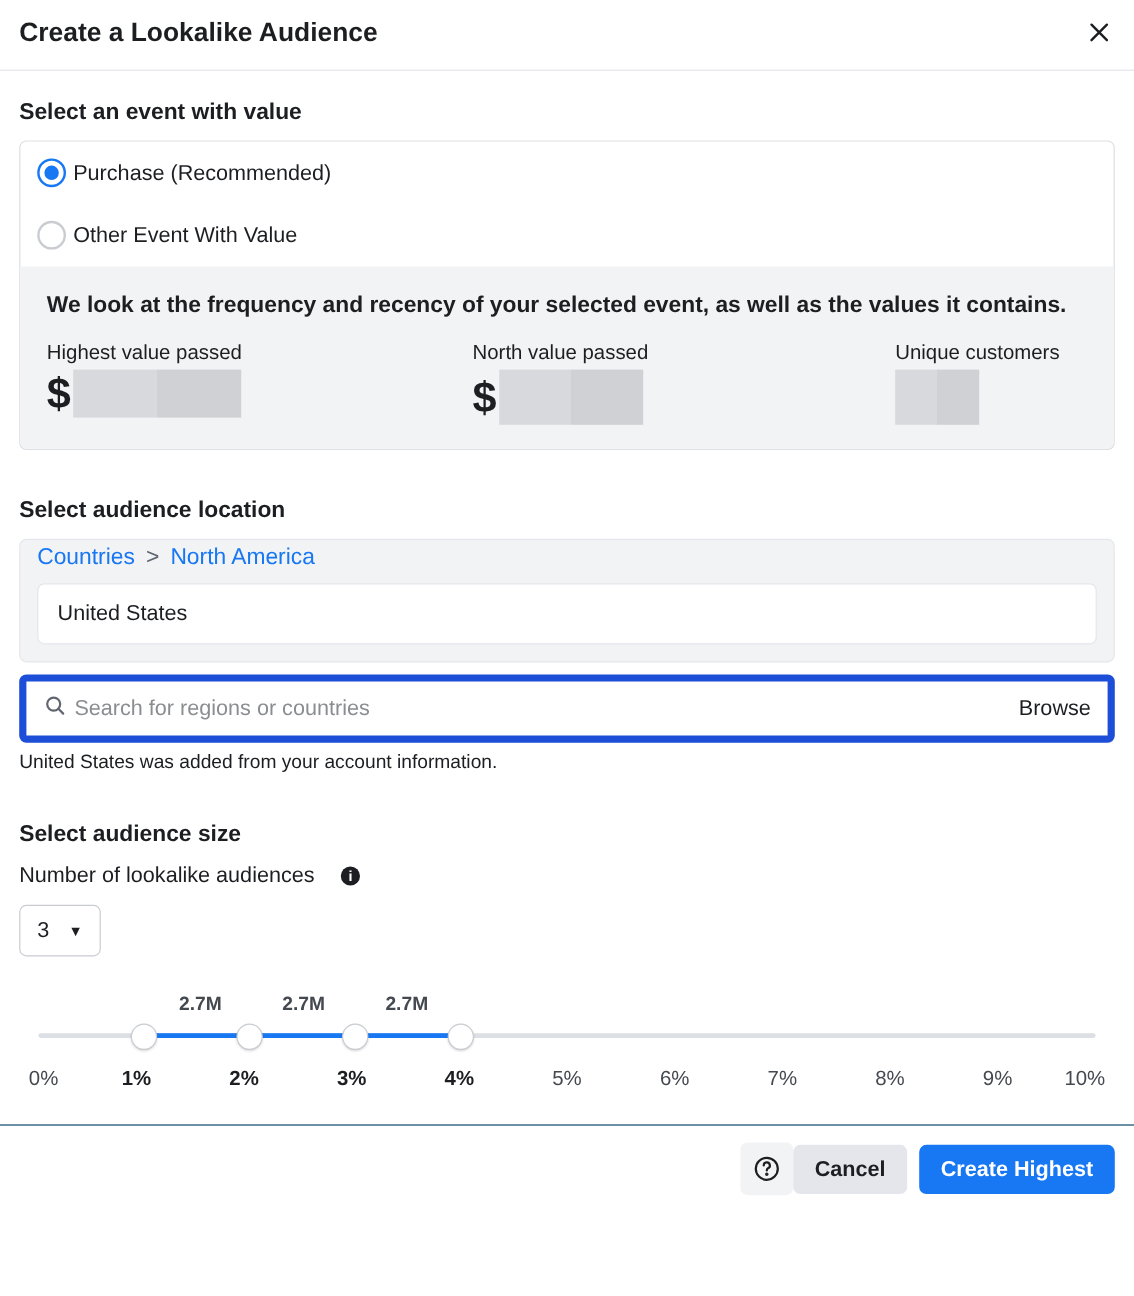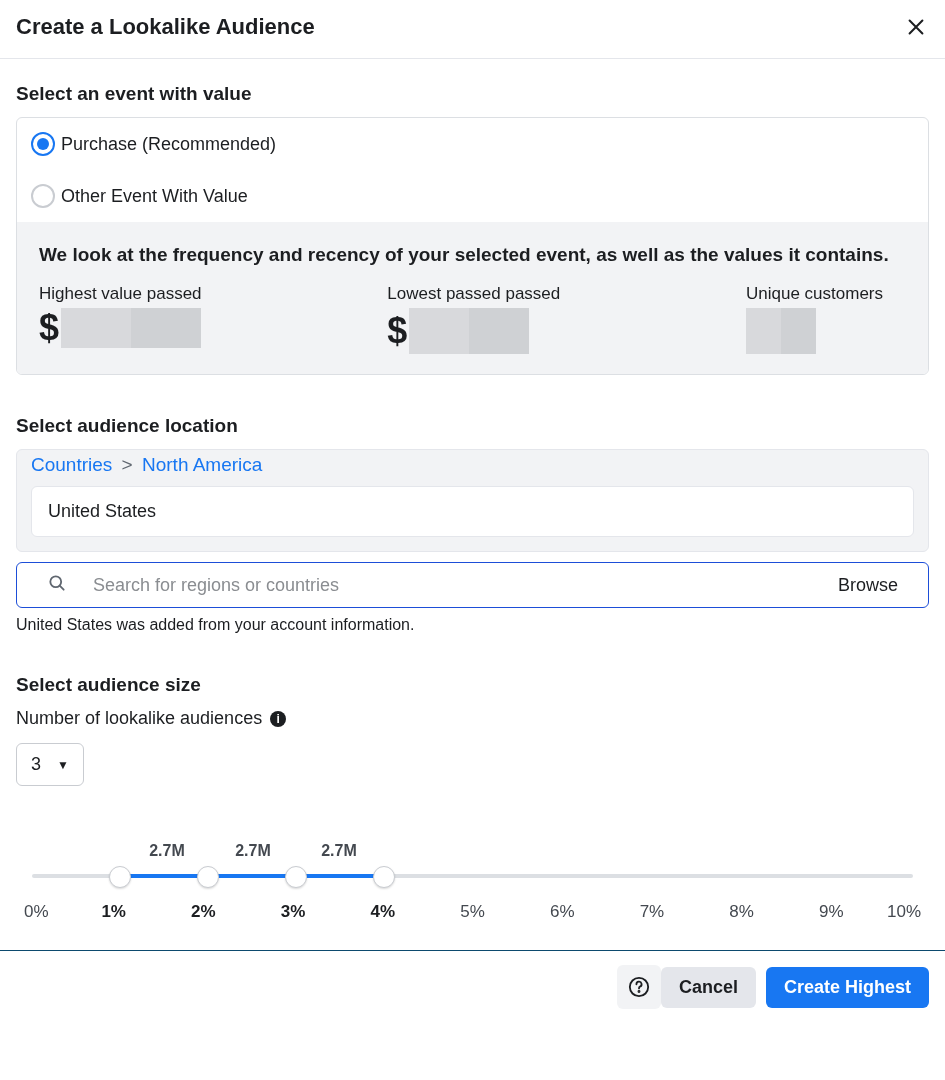--- a/index.html
+++ b/index.html
@@ -121,26 +121,26 @@
   .bc-sep { color: #606770; margin: 0 4px; }
   .location-pill {
     background: #fff;
     border: 1px solid #e4e6eb;
     border-radius: 6px;
     padding: 14px 16px;
     font-size: 18px;
   }
   .search-box {
     margin-top: 10px;
-    border: 1px solid #1d4ed8;
-    border-radius: 6px;
-    display: flex;
-    align-items: center;
-    padding: 10px 30px;
-    gap: 24px;
+    border: 6px solid #1d4ed8;
+    border-radius: 6px;
+    display: flex;
+    align-items: center;
+    padding: 10px 14px;
+    gap: 4px;
   }
   .search-box input {
     flex: 1;
     border: none;
     outline: none;
     font-size: 18px;
     color: #1c1e21;
   }
   .search-box input::placeholder { color: #8a8d91; }
   .browse-link {
@@ -158,21 +158,21 @@
     border-radius: 6px;
     padding: 10px 14px;
     font-size: 18px;
     cursor: pointer;
     margin-top: 8px;
   }
   .audiences-dropdown .caret { font-size: 12px; }
   .loolabel-row {
     display: flex;
     align-items: center;
-    gap: 8px;
+    gap: 22px;
     font-size: 18px;
     margin: 0 0 6px 0;
   }
   .info-icon {
     width: 16px; height: 16px;
     border-radius: 50%;
     background: #1c1e21;
     color: #fff;
     font-size: 12px;
     display: inline-flex;
@@ -181,21 +181,21 @@
   }
   .slider-wrap { margin-top: 32px; padding: 0 8px; }
   .slider-sizes {
     display: flex;
     font-size: 16px;
     font-weight: 700;
     color: #444950;
     margin-bottom: 6px;
     padding-left: 100px;
   }
-  .slider-sizes div { width: 86px; text-align: center; margin-top: 24px; }
+  .slider-sizes div { width: 86px; text-align: center; }
   .slider-track-outer { position: relative; height: 20px; margin: 0 8px; }
   .slider-track {
     position: absolute; top: 8px; left: 0; right: 0;
     height: 4px;
     background: #dcdfe3;
     border-radius: 4px;
   }
   .slider-fill {
     position: absolute; top: 8px;
     height: 4px;
@@ -284,21 +284,21 @@
       <p class="stats-headline">We look at the frequency and recency of your selected event, as well as the values it contains.</p>
       <div class="stats-cols">
         <div class="stat-col">
           <div class="stat-label">Highest value passed</div>
           <div class="stat-value">
             <span class="dollar">$</span>
             <span class="redact"></span>
           </div>
         </div>
         <div class="stat-col">
-          <div class="stat-label">Lowest passed passed</div>
+          <div class="stat-label">North value passed</div>
           <div class="stat-value">
             <span class="dollar">$</span>
             <span class="redact small"></span>
           </div>
         </div>
         <div class="stat-col right">
           <div class="stat-label">Unique customers</div>
           <div class="stat-value">
             <span class="redact tiny"></span>
           </div>

